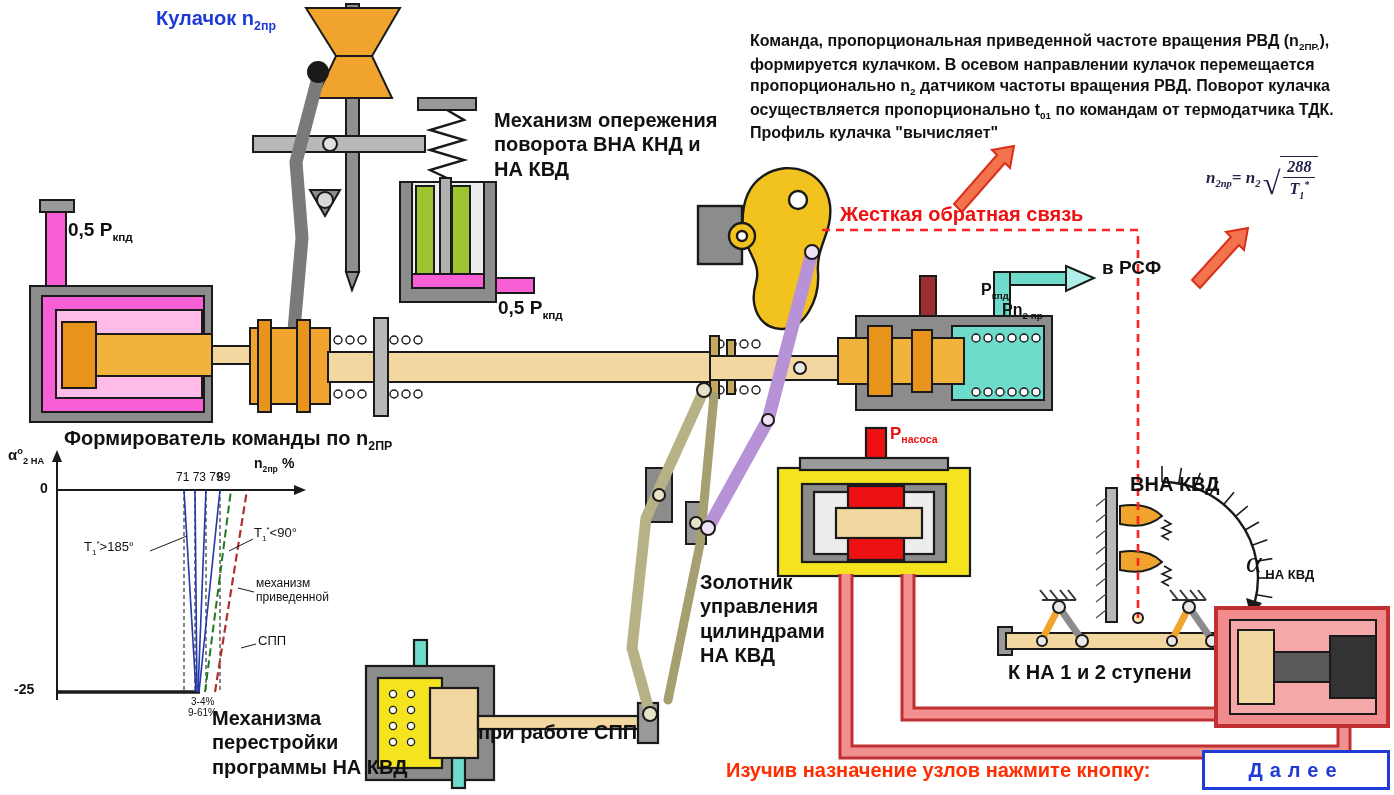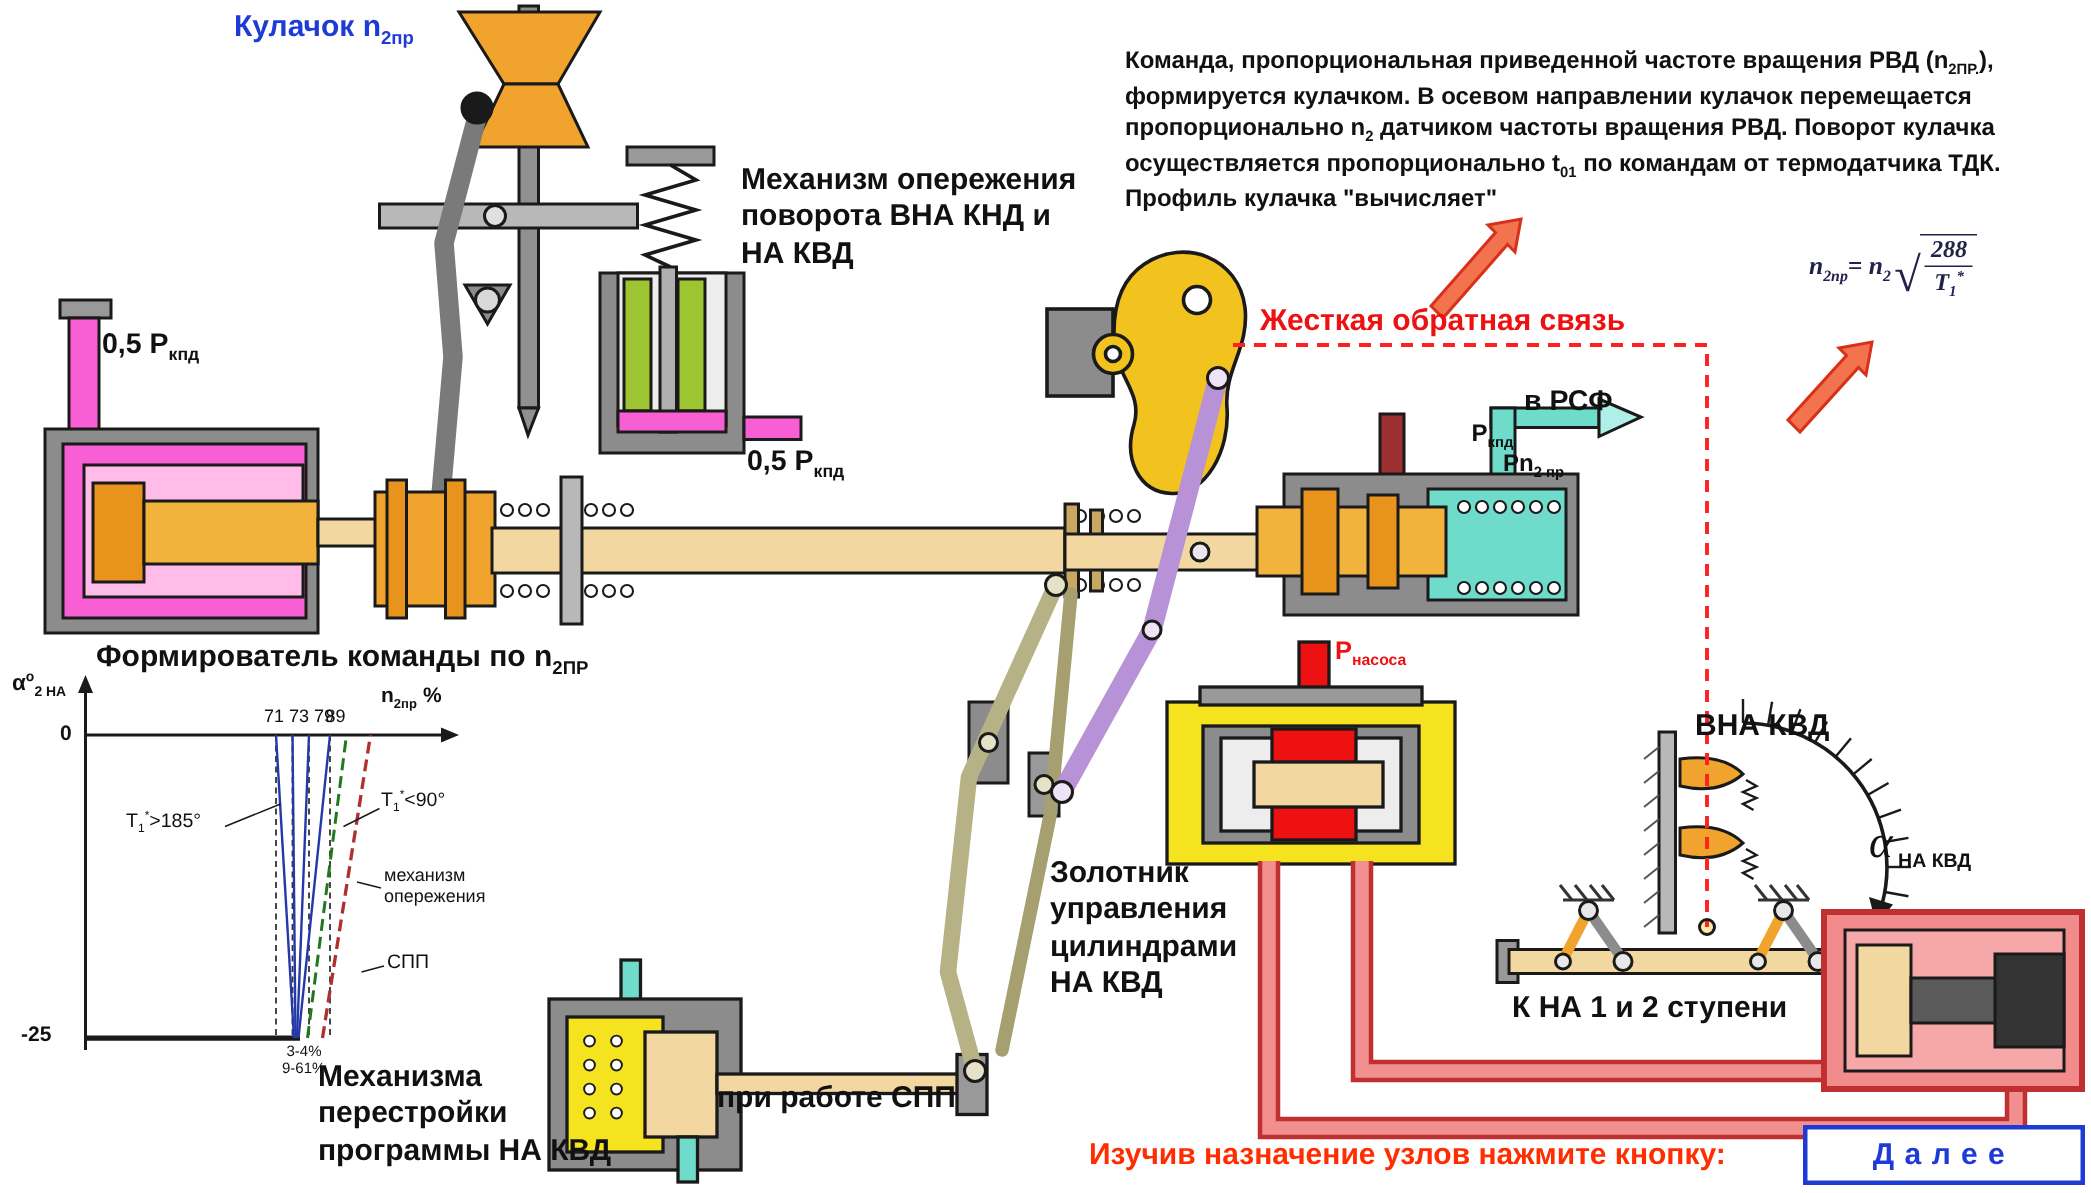--- a/index.html
+++ b/index.html
@@ -17,21 +17,21 @@
   #lbl-p05-mid{left:498px;top:296px;font-size:19px;}
   #lbl-paragraph{left:750px;top:30px;width:642px;font-size:16px;line-height:1.35;}
   #lbl-feedback{left:840px;top:202px;font-size:20px;color:#EE1111;}
   #lbl-formula{left:1206px;top:156px;font-size:17px;font-weight:bold;
                font-family:"Liberation Serif",serif;font-style:italic;color:#22224a;}
   .radical{font-size:1.9em;vertical-align:-0.35em;margin-left:2px;}
   .frac{display:inline-block;vertical-align:middle;text-align:center;
         border-top:1.5px solid #22224a;padding:0 3px;font-size:0.95em;}
   .frac .num{display:block;border-bottom:1.2px solid #22224a;padding:0 4px;}
   .frac .den{display:block;padding-top:1px;}
-  #lbl-rsf{left:1016px;top:256px;font-size:19px;text-align:right;}
+  #lbl-rsf{left:1102px;top:256px;font-size:19px;text-align:right;}
   #lbl-pkpd{left:938px;top:280px;font-size:16px;padding-left:43px;}
   #lbl-pn2pr{left:1002px;top:300px;font-size:16px;}
   #lbl-former{left:64px;top:426px;font-size:20px;}
   #lbl-pnasosa{left:890px;top:424px;font-size:17px;color:#EE1111;}
   #lbl-zolotnik{left:700px;top:570px;font-size:20px;}
   #lbl-vna{left:1130px;top:472px;font-size:20px;}
   #lbl-alpha{left:1246px;top:544px;font-size:30px;font-weight:normal;}
   #lbl-alpha .alpha-char{font-family:"Liberation Serif",serif;font-style:italic;}
   #lbl-alpha sub{font-size:13px;font-weight:bold;}
   #lbl-kna{left:1008px;top:660px;font-size:20px;}
@@ -383,18 +383,18 @@
 
 <div class="lbl" id="lbl-yaxis"><span>α</span><sup>o</sup><sub>2 НА</sub></div>
 <div class="lbl" id="lbl-y0">0</div>
 <div class="lbl" id="lbl-y25">-25</div>
 <div class="lbl" id="lbl-xticksL">71 73 79</div>
 <div class="lbl" id="lbl-xticksR">89</div>
 <div class="lbl" id="lbl-nx"><span>n</span><sub>2пр</sub><span class="unit">%</span></div>
 <div class="lbl" id="lbl-t185"><span>T</span><sub>1</sub><sup>*</sup><span>&gt;185°</span></div>
 <div class="lbl" id="lbl-t90"><span>T</span><sub>1</sub><sup>*</sup><span>&lt;90°</span></div>
 <div class="lbl" id="lbl-mechop">механизм
-опережения</div>
+приведенной</div>
 <div class="lbl" id="lbl-sppline">СПП</div>
 <div class="lbl" id="lbl-pct1">3-4%</div>
 <div class="lbl" id="lbl-pct2">9-61%</div>
 
 </div>
 
 </body></html>

